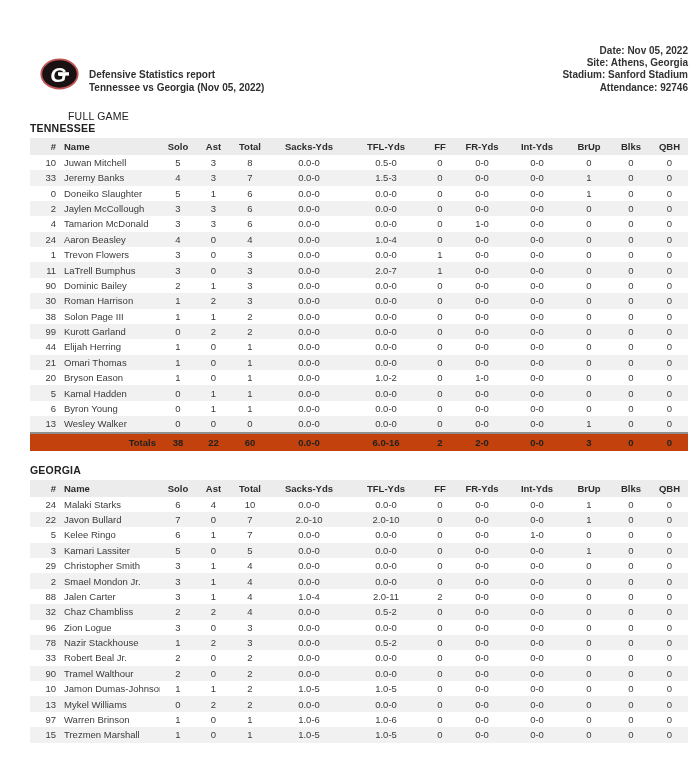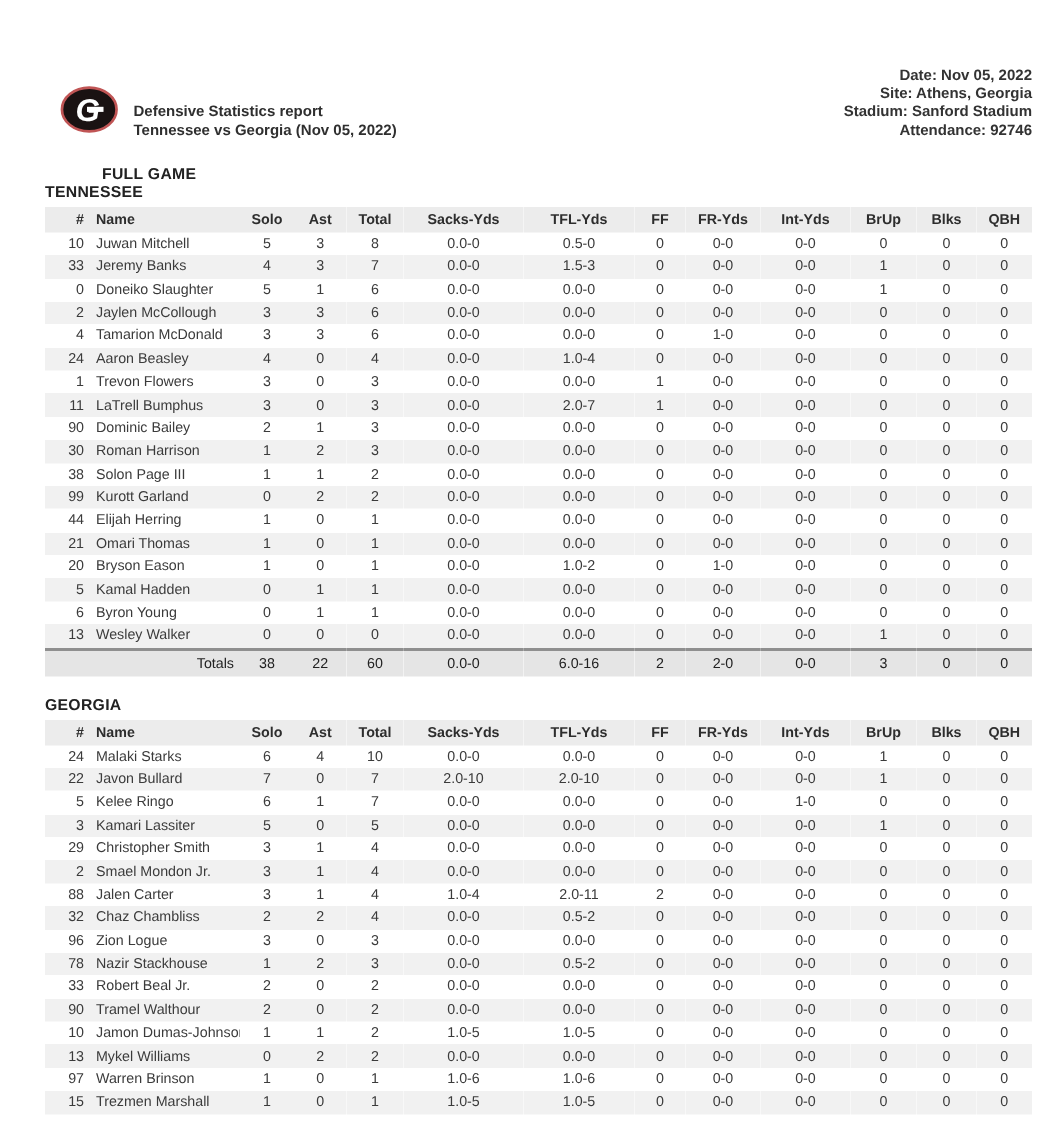--- a/index.html
+++ b/index.html
@@ -11,42 +11,42 @@
   }
   .page{position:relative;width:700px;height:759px;overflow:hidden;background:#fff;}
 
   
   .report-header{display:flex;align-items:flex-end;padding:18px 12px 0 40px;}
   .logo-wrap{flex:0 0 auto;margin-top:2px;}
   .titles{margin-left:10px;padding-top:3px;font-size:10px;font-weight:700;line-height:1.3;color:#2f2f2f;}
   .meta{margin-left:auto;text-align:right;font-size:10px;font-weight:700;line-height:1.22;color:#333;margin-top:27px;}
 
   
-  .full-game-label{margin:16px 0 0 30px;font-size:10.5px;font-weight:700;color:#222;letter-spacing:.2px;padding-left:38px;}
+  .full-game-label{margin:16px 0 0 30px;font-size:10.5px;font-weight:400;color:#222;letter-spacing:.2px;padding-left:38px;}
   .team-label{margin:0 0 0 30px;font-size:10.5px;font-weight:700;color:#222;letter-spacing:.2px;}
   .team-label.second{margin-top:13px;}
 
   
   table.stats{
     border-collapse:collapse;table-layout:fixed;width:658px;
     margin:4px 0 0 30px;font-size:9.5px;color:#3b3b3b;
   }
   col.c0{width:30px}  col.c1{width:100px} col.c2{width:36px}
   col.c3{width:35px}  col.c4{width:38px}  col.c5{width:80px}
   col.c6{width:74px}  col.c7{width:34px}  col.c8{width:50px}
   col.c9{width:60px}  col.c10{width:44px} col.c11{width:40px} col.c12{width:37px}
 
   table.stats thead th{
     background:#ececec;font-weight:700;color:#2d2d2d;
     padding:3px 4px;white-space:nowrap;overflow:hidden;
   }
   table.stats td{padding:2.2px 4px;white-space:nowrap;overflow:hidden;}
   table.stats tbody tr:nth-child(even){background:#f1f1f1;}
   table.stats tfoot td{
-    background:#e5e5e5;font-weight:400;color:#222;
+    background:#c2410c;font-weight:700;color:#222;
     border-top:2px solid #8f8f8f;padding:3px 4px;white-space:nowrap;
   }
   .num{text-align:right;}
   .name{text-align:left;}
   .ctr{text-align:center;}
   .totals-label{text-align:right;}
 </style>
 </head>
 <body>
 

